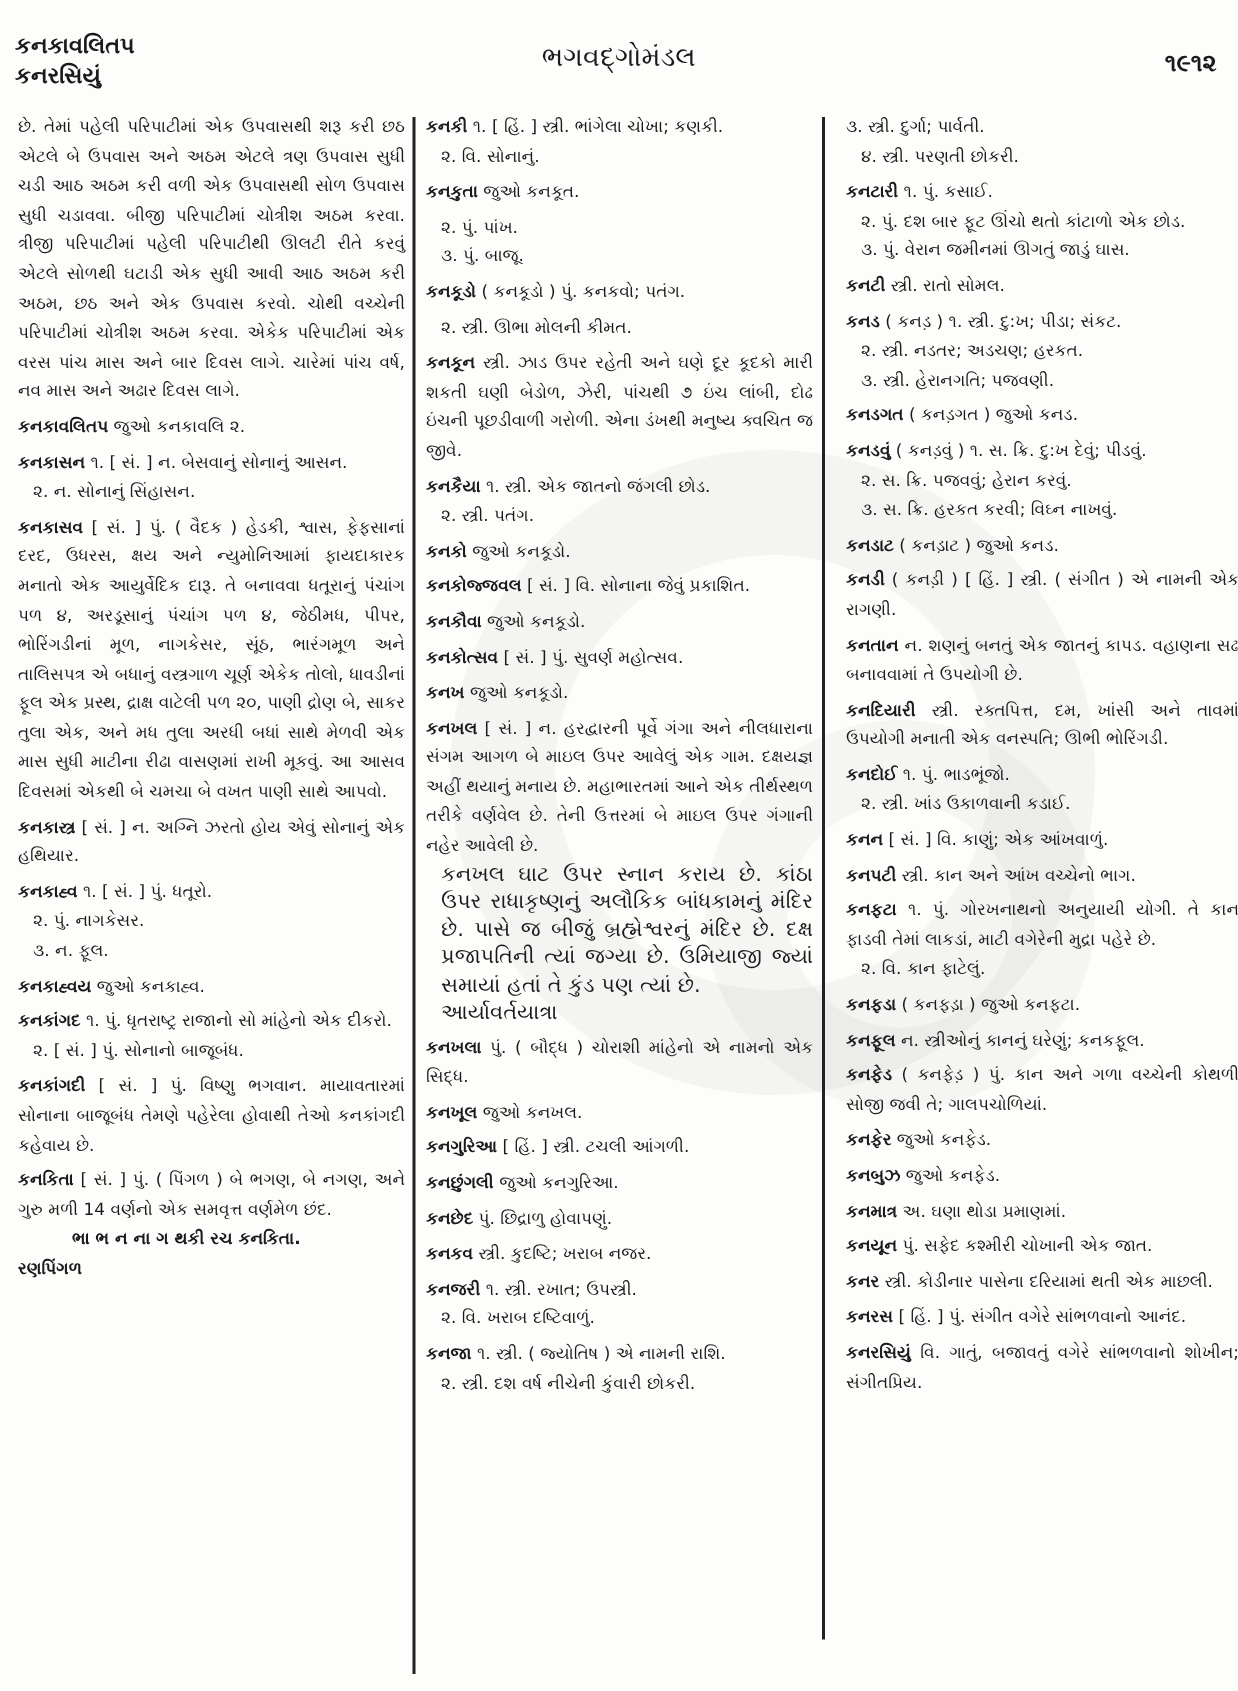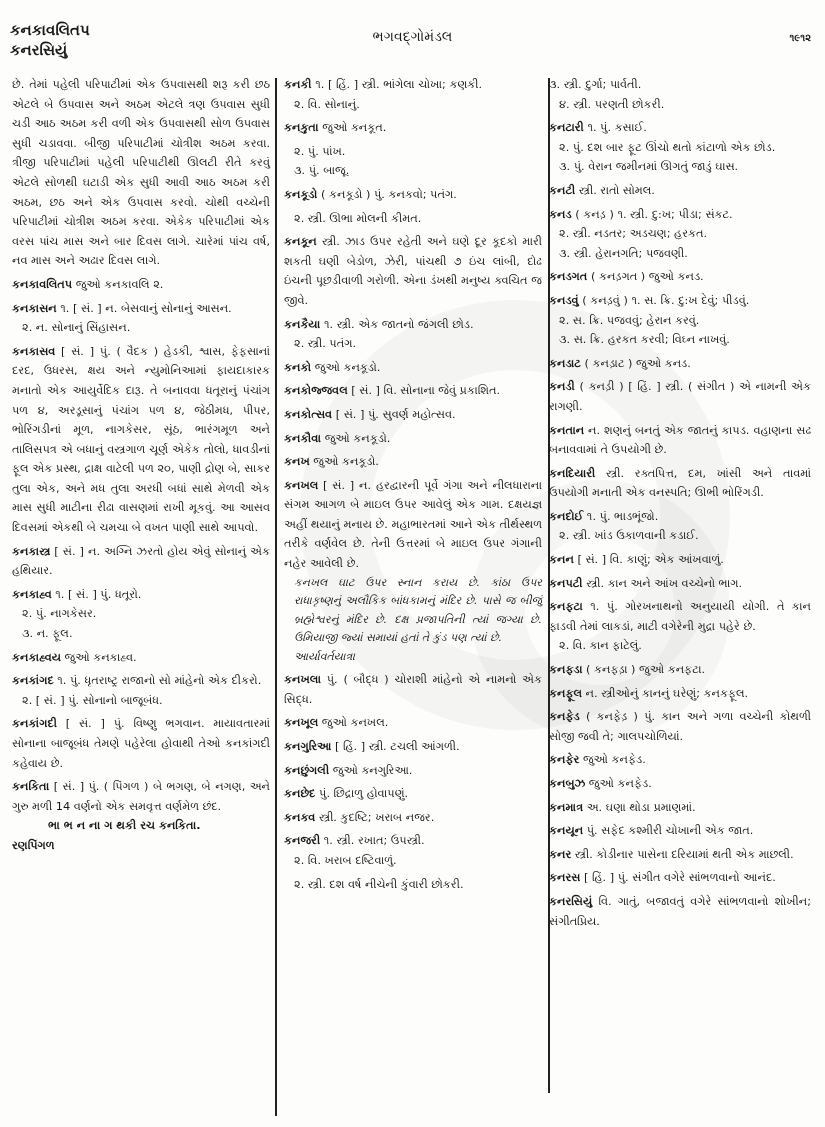--- a/index.html
+++ b/index.html
@@ -14,36 +14,36 @@
     border-radius:50%; border:70px solid rgba(0,0,0,0.035);
     box-sizing:border-box; pointer-events:none;
   }
   .watermark2 {
     position:absolute; left:470px; top:480px; width:260px; height:260px;
     border-radius:50%; border:55px solid rgba(0,0,0,0.03);
     box-sizing:border-box; pointer-events:none;
   }
   .header { position:absolute; top:0; left:0; width:825px; height:72px; }
   .guide { position:absolute; left:10px; top:20px; font-weight:bold; font-size:15px; line-height:20px; }
-  .title { position:absolute; left:0; width:825px; top:28px; text-align:center; font-size:14px; }
-  .pageno { position:absolute; right:14px; top:32px; font-weight:bold; font-size:10px; }
+  .title { position:absolute; left:0; width:825px; top:28px; text-align:center; font-size:18px; }
+  .pageno { position:absolute; right:14px; top:32px; font-weight:bold; font-size:16px; }
   .columns { position:absolute; top:75px; left:0; width:825px; height:1050px; }
   .col {
     position:absolute; top:0; font-size:11.3px; line-height:19.6px;
   }
   .col1 { left:12px; width:258px; }
   .col2 { left:284px; width:258px; }
-  .col3 { left:549px; width:262px; }
+  .col3 { left:564px; width:262px; }
   .divider { position:absolute; width:1.5px; background:#222; }
   .div1 { left:275px; top:78px; height:1038px; }
   .div2 { left:548px; top:78px; height:1015px; }
   .entry { margin-bottom:4px; text-align:justify; }
   .entry .hw { font-weight:bold; }
   .sense { padding-left:10px; }
-  .quote { padding-left:10px; font-size:11px; line-height:18.5px;font-style:italic; }
+  .quote { padding-left:10px; font-size:14px; line-height:18.5px; }
   .quote .src { display:block; text-align:left; }
   .verse { padding-left:36px; font-weight:bold; }
   .verse-src { text-align:left; font-weight:bold; }
 </style>
 </head>
 <body>
 
 <div class="watermark"></div>
 <div class="watermark2"></div>
 
@@ -123,24 +123,24 @@
         <div class="first"><span class="hw">કનકૈયા</span> <span>૧. સ્ત્રી. એક જાતનો જંગલી છોડ.</span></div>
         <div class="sense"><span>૨. સ્ત્રી. પતંગ.</span></div>
       </div>
       <div class="entry">
         <div class="first"><span class="hw">કનકો</span> <span>જુઓ કનકૂડો.</span></div>
       </div>
       <div class="entry">
         <div class="first"><span class="hw">કનકોજ્જવલ</span> <span>[ સં. ] વિ. સોનાના જેવું પ્રકાશિત.</span></div>
       </div>
       <div class="entry">
+        <div class="first"><span class="hw">કનકૌવા</span> <span>જુઓ કનકૂડો.</span></div>
+      </div>
+      <div class="entry">
         <div class="first"><span class="hw">કનકોત્સવ</span> <span>[ સં. ] પું. સુવર્ણ મહોત્સવ.</span></div>
-      </div>
-      <div class="entry">
-        <div class="first"><span class="hw">કનકૌવા</span> <span>જુઓ કનકૂડો.</span></div>
       </div>
       <div class="entry">
         <div class="first"><span class="hw">કનખ</span> <span>જુઓ કનકૂડો.</span></div>
       </div>
       <div class="entry">
         <div class="first"><span class="hw">કનખલ</span> <span>[ સં. ] ન. હરદ્વારની પૂર્વે ગંગા અને નીલધારાના સંગમ આગળ બે માઇલ ઉપર આવેલું એક ગામ. દક્ષયજ્ઞ અહીં થયાનું મનાય છે. મહાભારતમાં આને એક તીર્થસ્થળ તરીકે વર્ણવેલ છે. તેની ઉત્તરમાં બે માઇલ ઉપર ગંગાની નહેર આવેલી છે.</span></div>
         <div class="quote"><span>કનખલ ઘાટ ઉપર સ્નાન કરાય છે. કાંઠા ઉપર રાધાકૃષ્ણનું અલૌકિક બાંધકામનું મંદિર છે. પાસે જ બીજું બ્રહ્મેશ્વરનું મંદિર છે. દક્ષ પ્રજાપતિની ત્યાં જગ્યા છે. ઉમિયાજી જ્યાં સમાયાં હતાં તે કુંડ પણ ત્યાં છે.</span><span class="src">આર્યાવર્તયાત્રા</span></div>
       </div>
       <div class="entry">
         <div class="first"><span class="hw">કનખલા</span> <span>પું. ( બૌદ્ધ ) ચોરાશી માંહેનો એ નામનો એક સિદ્ધ.</span></div>
@@ -158,20 +158,21 @@
         <div class="first"><span class="hw">કનછેદ</span> <span>પું. છિદ્રાળુ હોવાપણું.</span></div>
       </div>
       <div class="entry">
         <div class="first"><span class="hw">કનકવ</span> <span>સ્ત્રી. કુદષ્ટિ; ખરાબ નજર.</span></div>
       </div>
       <div class="entry">
         <div class="first"><span class="hw">કનજરી</span> <span>૧. સ્ત્રી. રખાત; ઉપસ્ત્રી.</span></div>
         <div class="sense"><span>૨. વિ. ખરાબ દષ્ટિવાળું.</span></div>
       </div>
       <div class="entry">
+        <div class="first"><span class="hw">કનજા</span> <span>૧. સ્ત્રી. ( જ્યોતિષ ) એ નામની રાશિ.</span></div>
         <div class="sense"><span>૨. સ્ત્રી. દશ વર્ષ નીચેની કુંવારી છોકરી.</span></div>
       </div>
     </div>
   <div class="col col3">
       <div class="entry">
         <div class="first"><span>૩. સ્ત્રી. દુર્ગા; પાર્વતી.</span></div>
         <div class="sense"><span>૪. સ્ત્રી. પરણતી છોકરી.</span></div>
       </div>
       <div class="entry">
         <div class="first"><span class="hw">કનટારી</span> <span>૧. પું. કસાઈ.</span></div>

